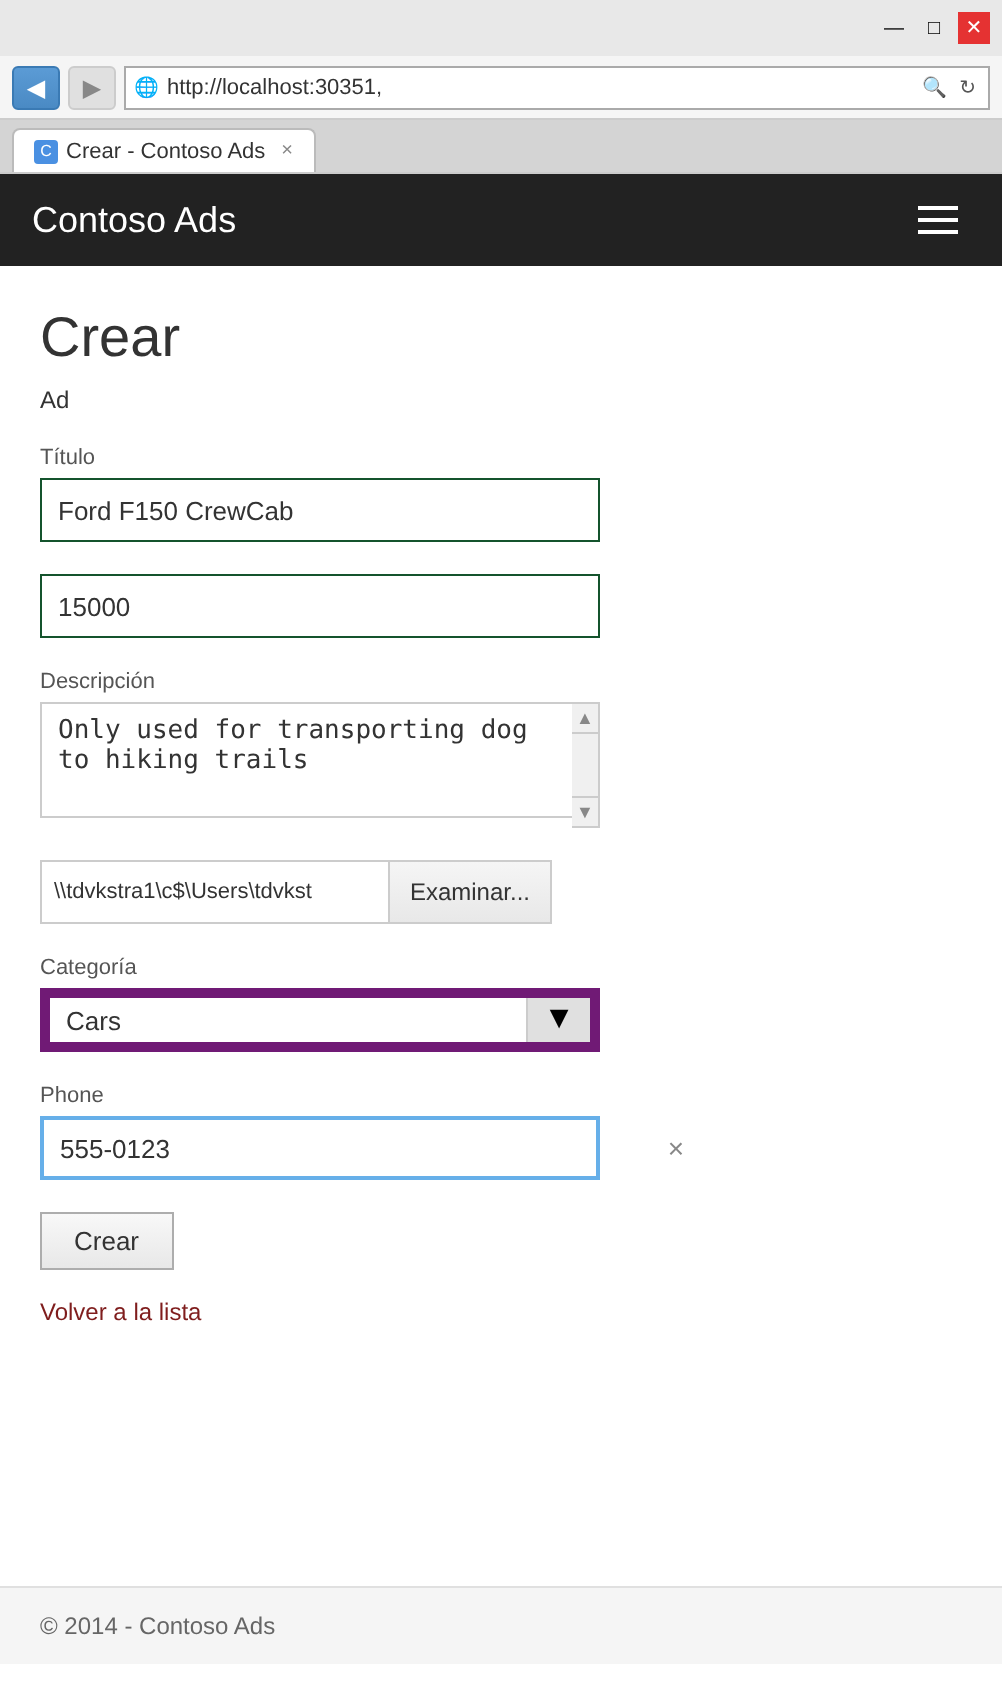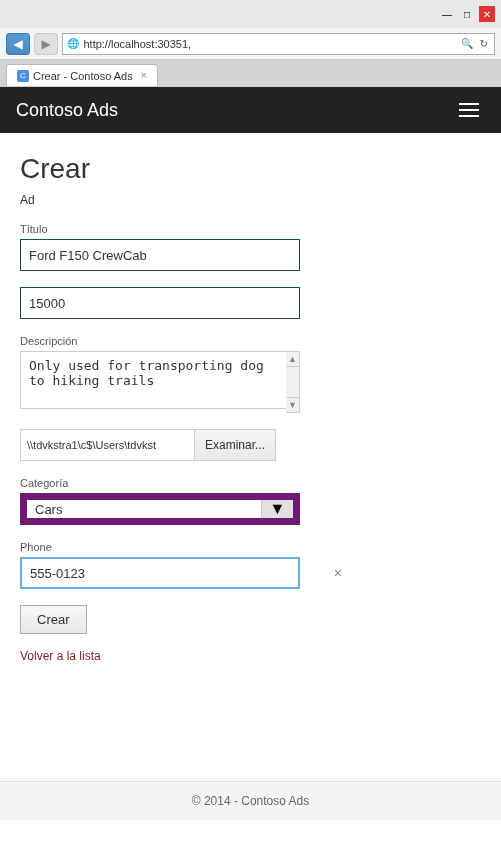--- a/index.html
+++ b/index.html
@@ -229,21 +229,21 @@
       cursor: pointer;
       color: #333;
       height: 100%;
     }
 
     
     .form-select-wrapper {
       position: relative;
       width: 280px;
       height: 32px;
-      border: 7px solid #701a75;
+      border: 5px solid #701a75;
       background: white;
       display: flex;
       align-items: center;
     }
     .form-select-value {
       flex: 1;
       padding: 0 8px;
       font-size: 13px;
       color: #333;
     }
@@ -301,25 +301,24 @@
       color: #7f1d1d;
       text-decoration: none;
       cursor: pointer;
       text-align: center;
     }
 
     
     .footer {
       background: #f5f5f5;
       border-top: 1px solid #e0e0e0;
-      padding: 12px 32px;
+      padding: 12px 20px;
       font-size: 12px;
       color: #666;
-      margin-top: 8px;
-      text-align: center;
+      margin-top: 20px;
     }
 
     .textarea-wrapper {
       position: relative;
       display: inline-block;
       width: 280px;
     }
     .textarea-scrollbar {
       position: absolute;
       right: 0;

